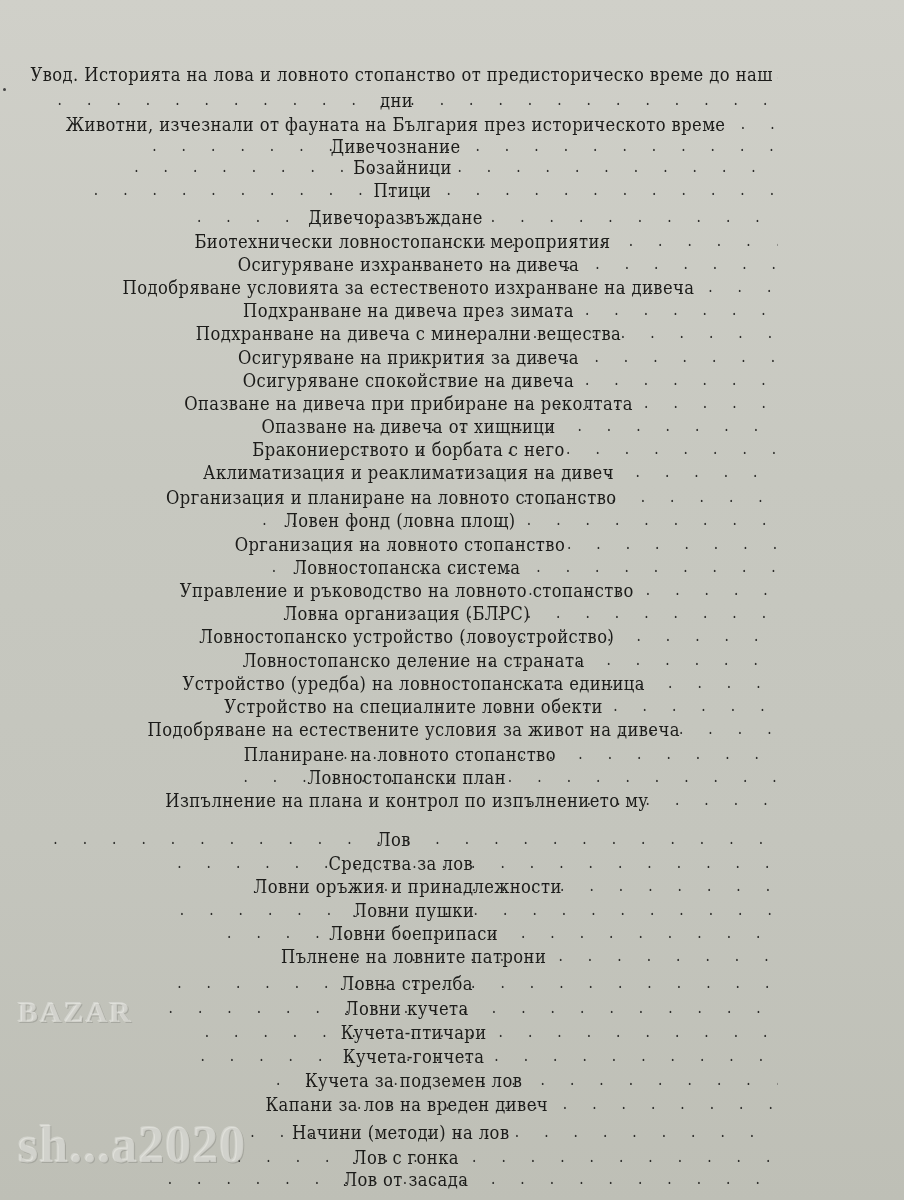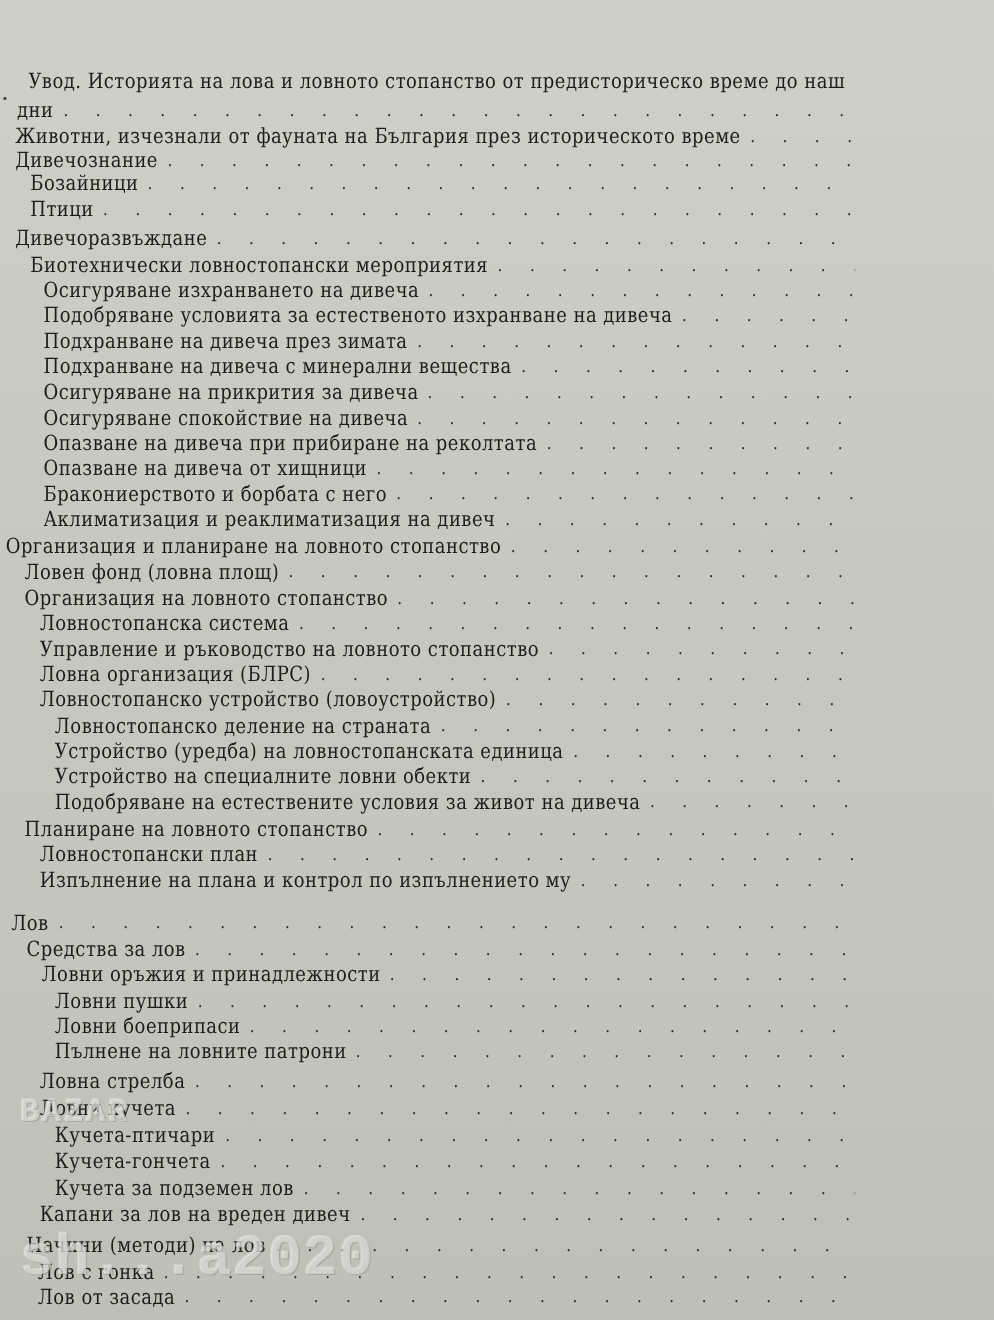--- a/index.html
+++ b/index.html
@@ -3,21 +3,21 @@
 <meta charset="utf-8">
 <style>
   html, body { margin: 0; padding: 0; }
   body {
     width: 904px; height: 1200px; overflow: hidden; position: relative;
     background: #c9cac3;
     background: linear-gradient(180deg, #d0d0c9 0%, #c7c8c0 40%, #c4c5bd 70%, #bebfb6 100%);
     font-family: "DejaVu Serif", "Liberation Serif", serif;
     color: #1c1c1a;
   }
-  .page { position: absolute; left: 0; top: 0; width: 904px; height: 1200px; }
+  .page { position: absolute; left: 0; top: 0; width: 904px; height: 1200px; text-align: center; }
   .toc { position: absolute; left: 0; top: 0; width: 904px; }
   .entry {
     position: absolute; left: 0; right: 0;
     height: 24px; line-height: 24px;
     white-space: nowrap; overflow: hidden;
     font-size: 19px;
     transform: scaleX(0.86); transform-origin: left center;
   }
   .entry .title { position: relative; z-index: 2; letter-spacing: 0.5px; }
   .entry .leader {
@@ -25,21 +25,21 @@
     color: #2a2a28; letter-spacing: 12px; text-align: right;
     z-index: 1; font-size: 16px;
   }
   .entry .leader::before { content: ". . . . . . . . . . . . . . . . . . . . . . . . . . . . . . . . . . . . . . . . . . . . . . . . . . . . . . . . . . . . . . . ."; }
   .margin-mark { position: absolute; left: 3px; top: 88px; width: 3px; height: 3px; background: #444; border-radius: 50%; }
   .watermark {
     position: absolute; left: 10px; top: 995px; width: 330px; height: 200px;
     pointer-events: none; z-index: 5;
     color: rgba(235,235,230,0.55);
     text-shadow: 1px 1px 0 rgba(120,120,115,0.35), -1px -1px 0 rgba(255,255,255,0.3);
-    font-family: Liberation Mono, monospace; font-weight: bold;
+    font-family: Liberation Serif, serif; font-weight: bold;
   }
   .wm-line1 { position: absolute; left: 8px; top: 0; font-size: 30px; letter-spacing: 2px; }
   .wm-line2 { position: absolute; left: 0; top: 18px; font-size: 88px; letter-spacing: -2px; }
   .wm-line3 { position: absolute; left: 8px; top: 120px; font-size: 52px; letter-spacing: 1px; }
 </style>
 </head>
 <body>
 
 <div class="page">
   <div class="margin-mark"></div>

